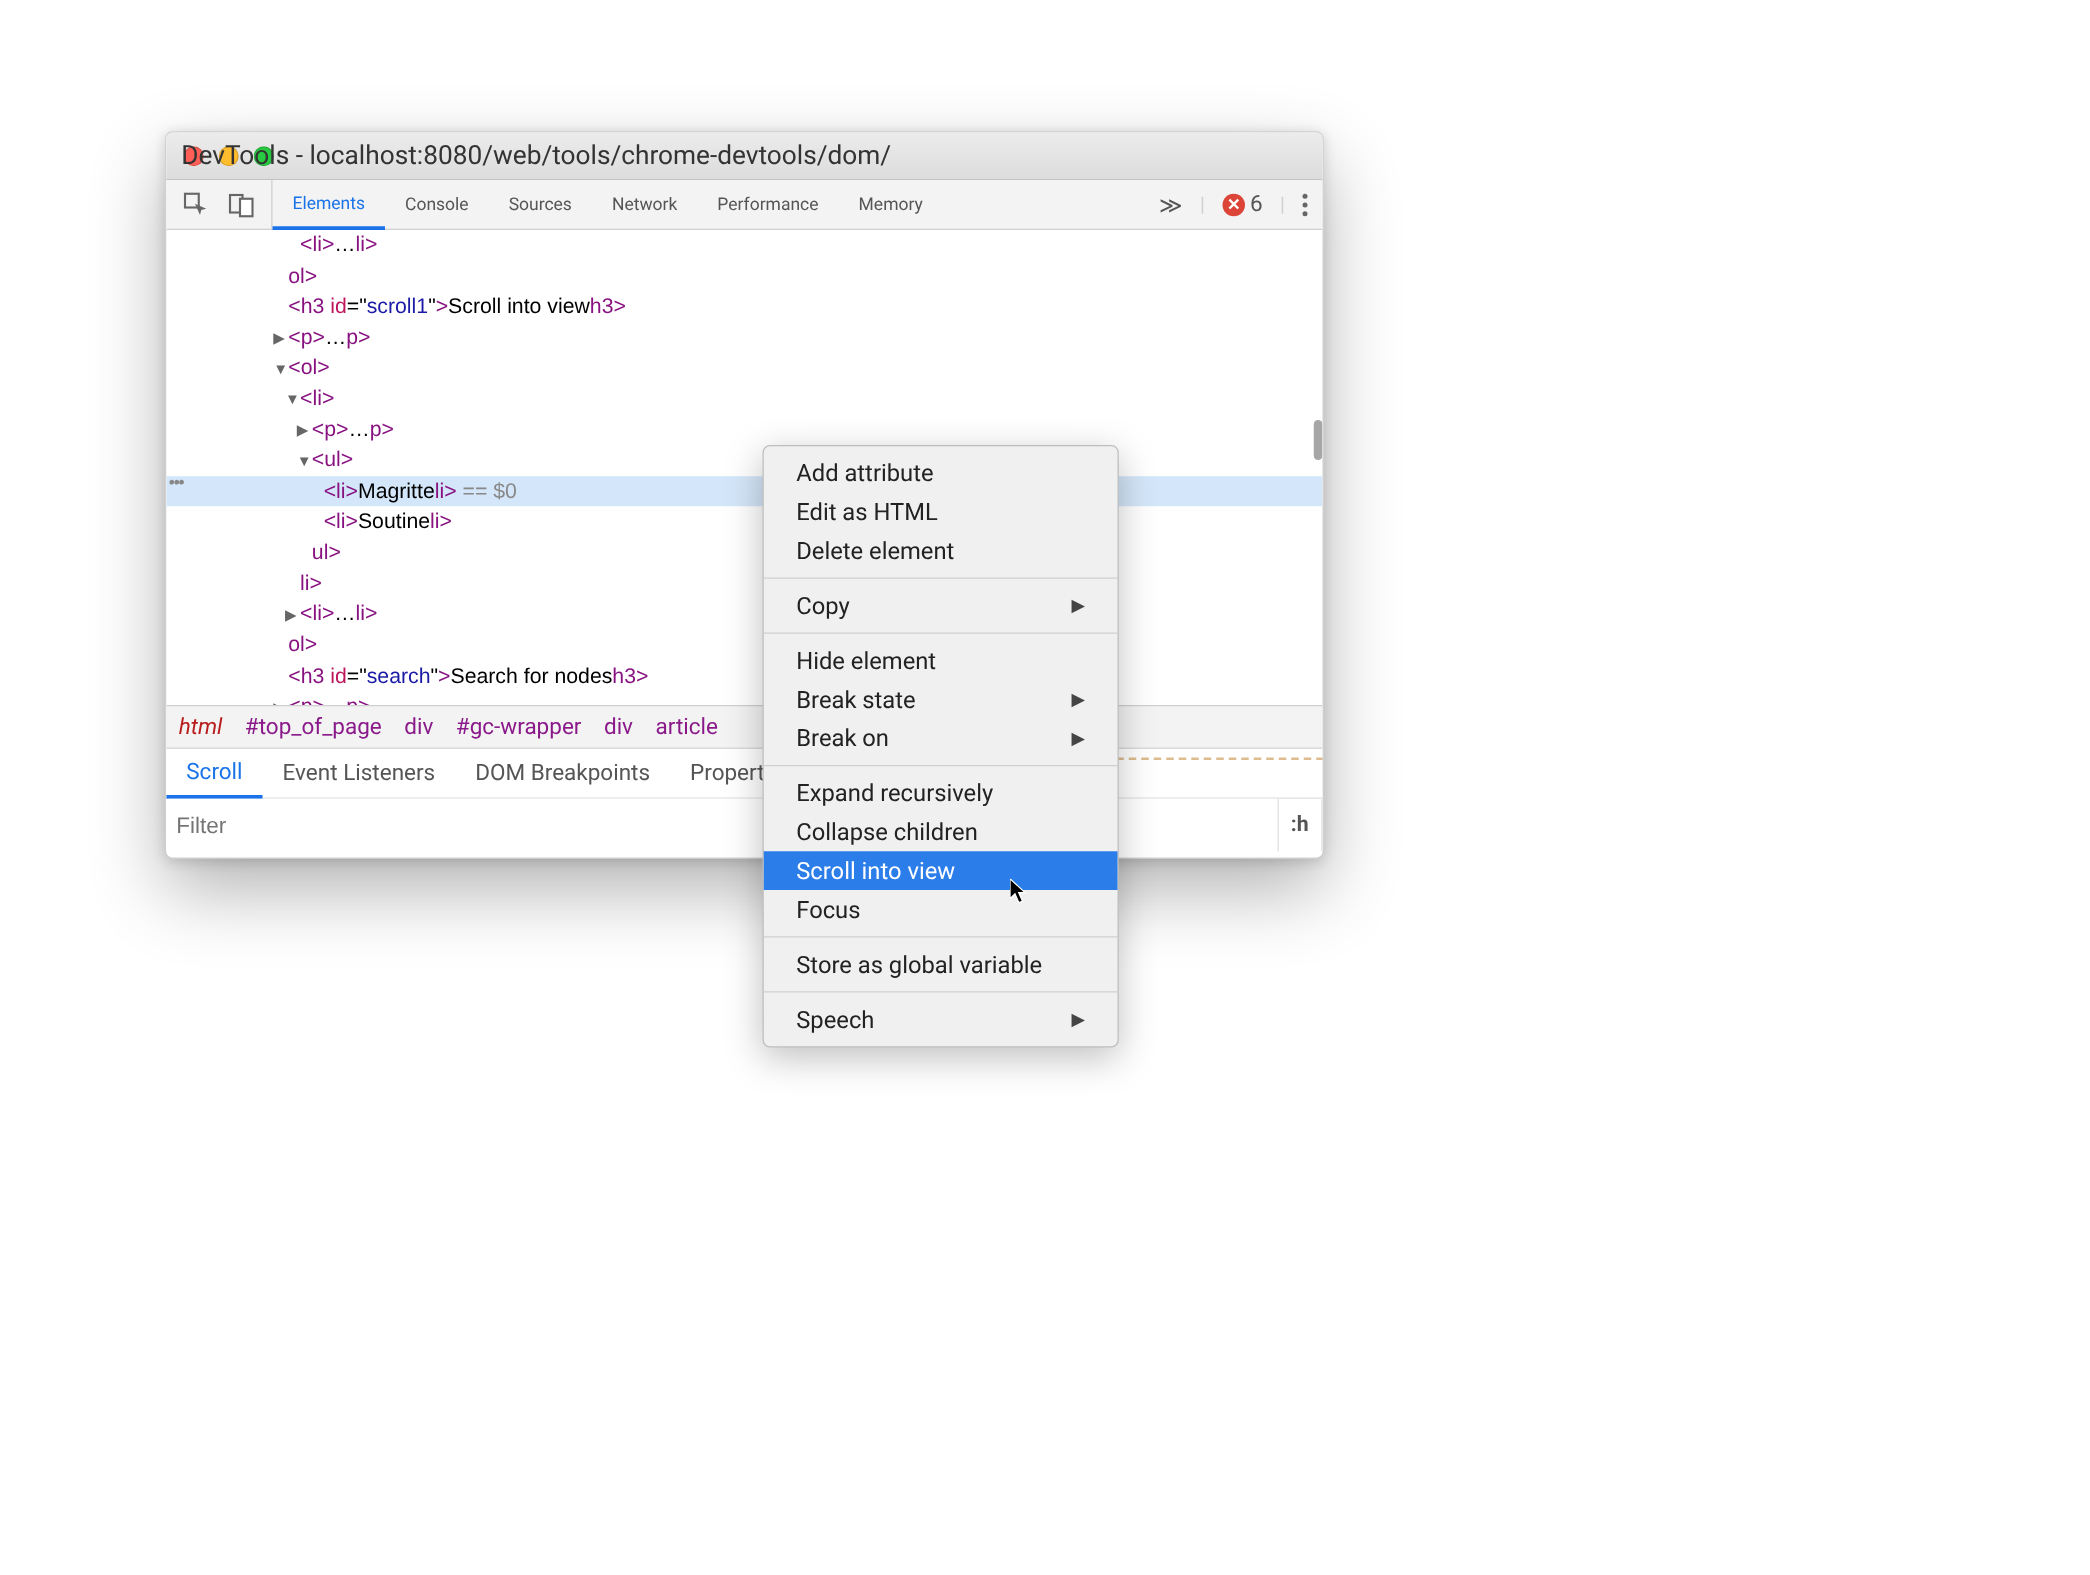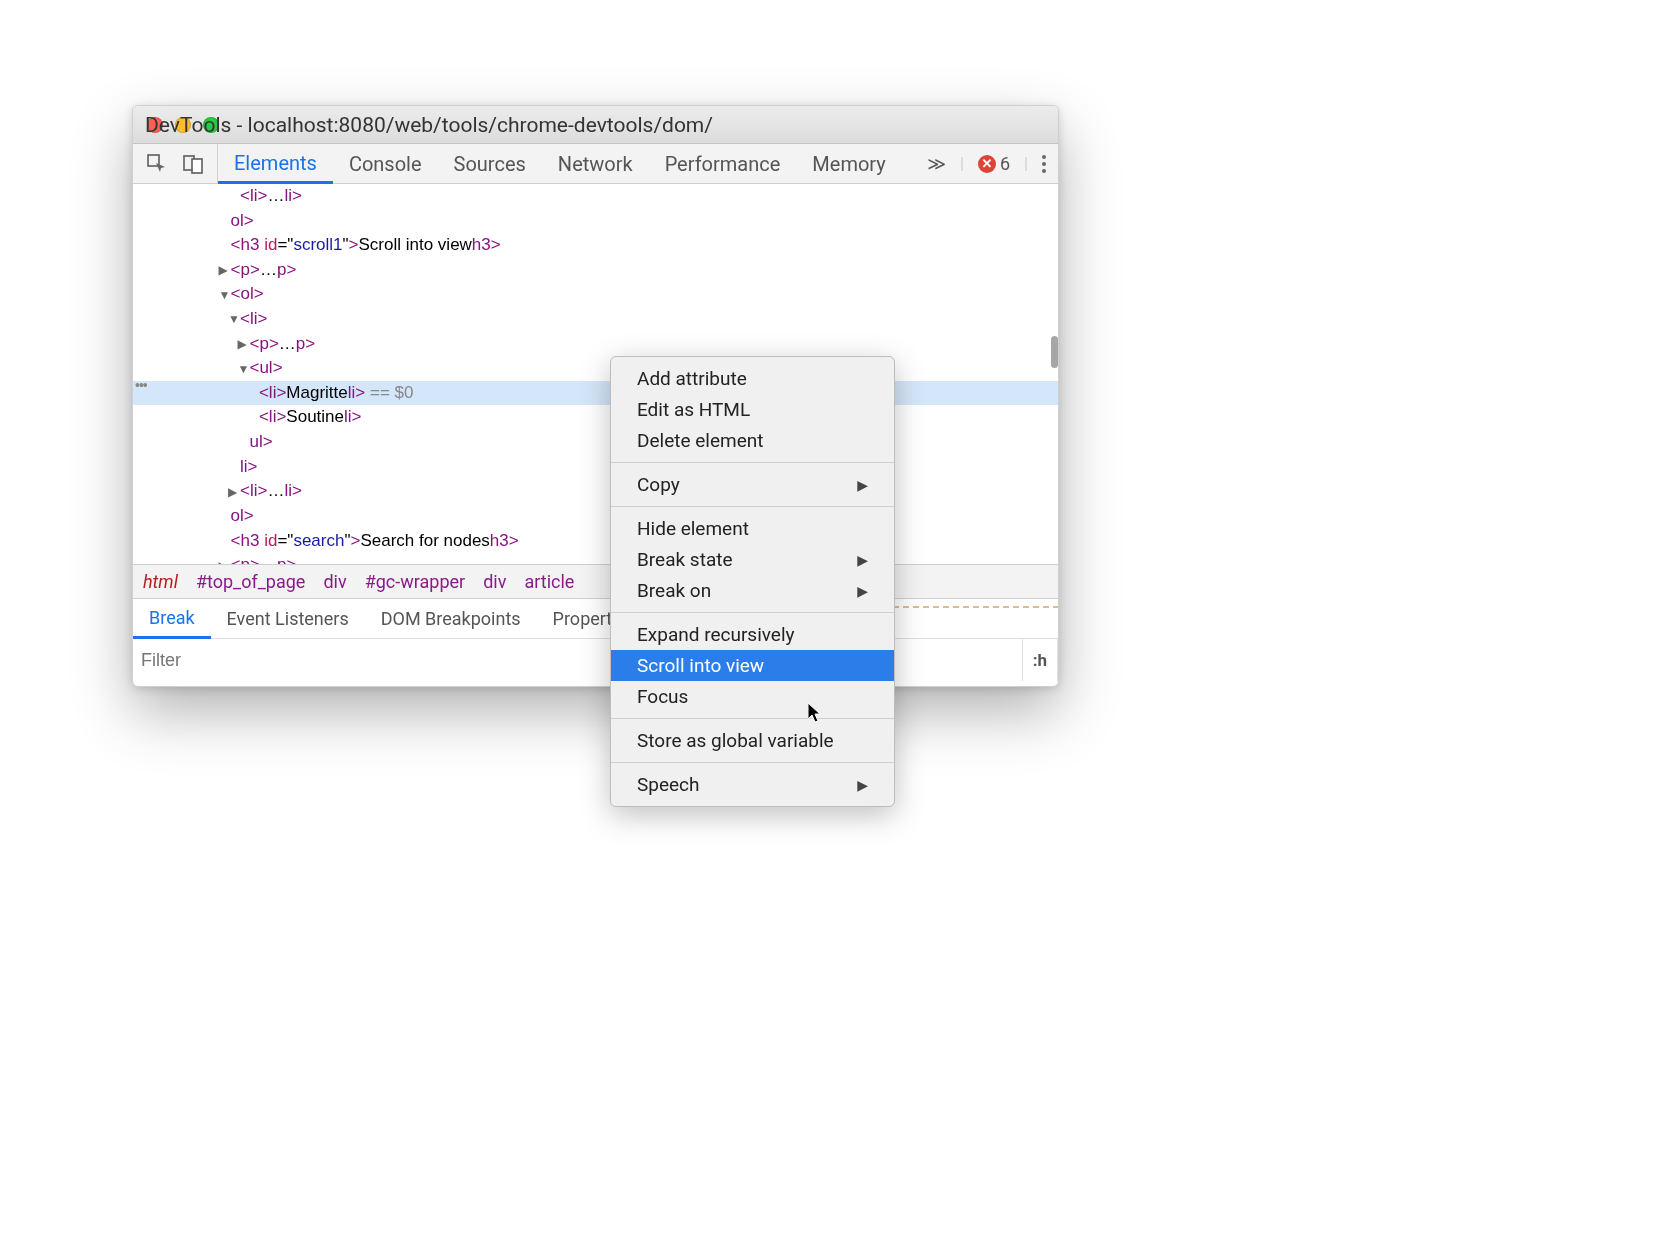--- a/index.html
+++ b/index.html
@@ -71,21 +71,21 @@
   .tabs {
     display: flex;
     align-items: center;
     height: 100%;
   }
   .tab {
     padding: 0 16px;
     height: 100%;
     display: flex;
     align-items: center;
-    font-size: 20px;
+    font-size: 14px;
     color: #555;
     cursor: pointer;
   }
   .tab.active {
     color: #1a73e8;
     border-bottom: 3px solid #1a73e8;
     padding-bottom: 0;
     margin-bottom: -1px;
   }
   .toolbar-right {
@@ -364,21 +364,21 @@
   <div class="breadcrumbs" id="breadcrumbs">
       <span class="crumb">html</span>
       <span class="crumb">#top_of_page</span>
       <span class="crumb">div</span>
       <span class="crumb">#gc-wrapper</span>
       <span class="crumb">div</span>
       <span class="crumb">article</span>
     </div>
 
   <div class="styles-tabs" id="styles-tabs">
-      <div class="styles-tab active">Break</div>
+      <div class="styles-tab active">Scroll</div>
       <div class="styles-tab">Event Listeners</div>
       <div class="styles-tab">DOM Breakpoints</div>
       <div class="styles-tab">Properties</div>
     </div>
 
   <div class="filter-row">
     <input class="filter-input" placeholder="Filter" style="">
     <div class="hov">:h</div>
   </div>
 
@@ -408,20 +408,23 @@
       <span>Break state</span>
       <span class="submenu-arrow">▶</span>
     </div>
     <div class="menu-item">
       <span>Break on</span>
       <span class="submenu-arrow">▶</span>
     </div>
     <div class="menu-sep"></div>
     <div class="menu-item">
       <span>Expand recursively</span>
+    </div>
+    <div class="menu-item">
+      <span>Collapse children</span>
     </div>
     <div class="menu-item highlight">
       <span>Scroll into view</span>
     </div>
     <div class="menu-item">
       <span>Focus</span>
     </div>
     <div class="menu-sep"></div>
     <div class="menu-item">
       <span>Store as global variable</span>

